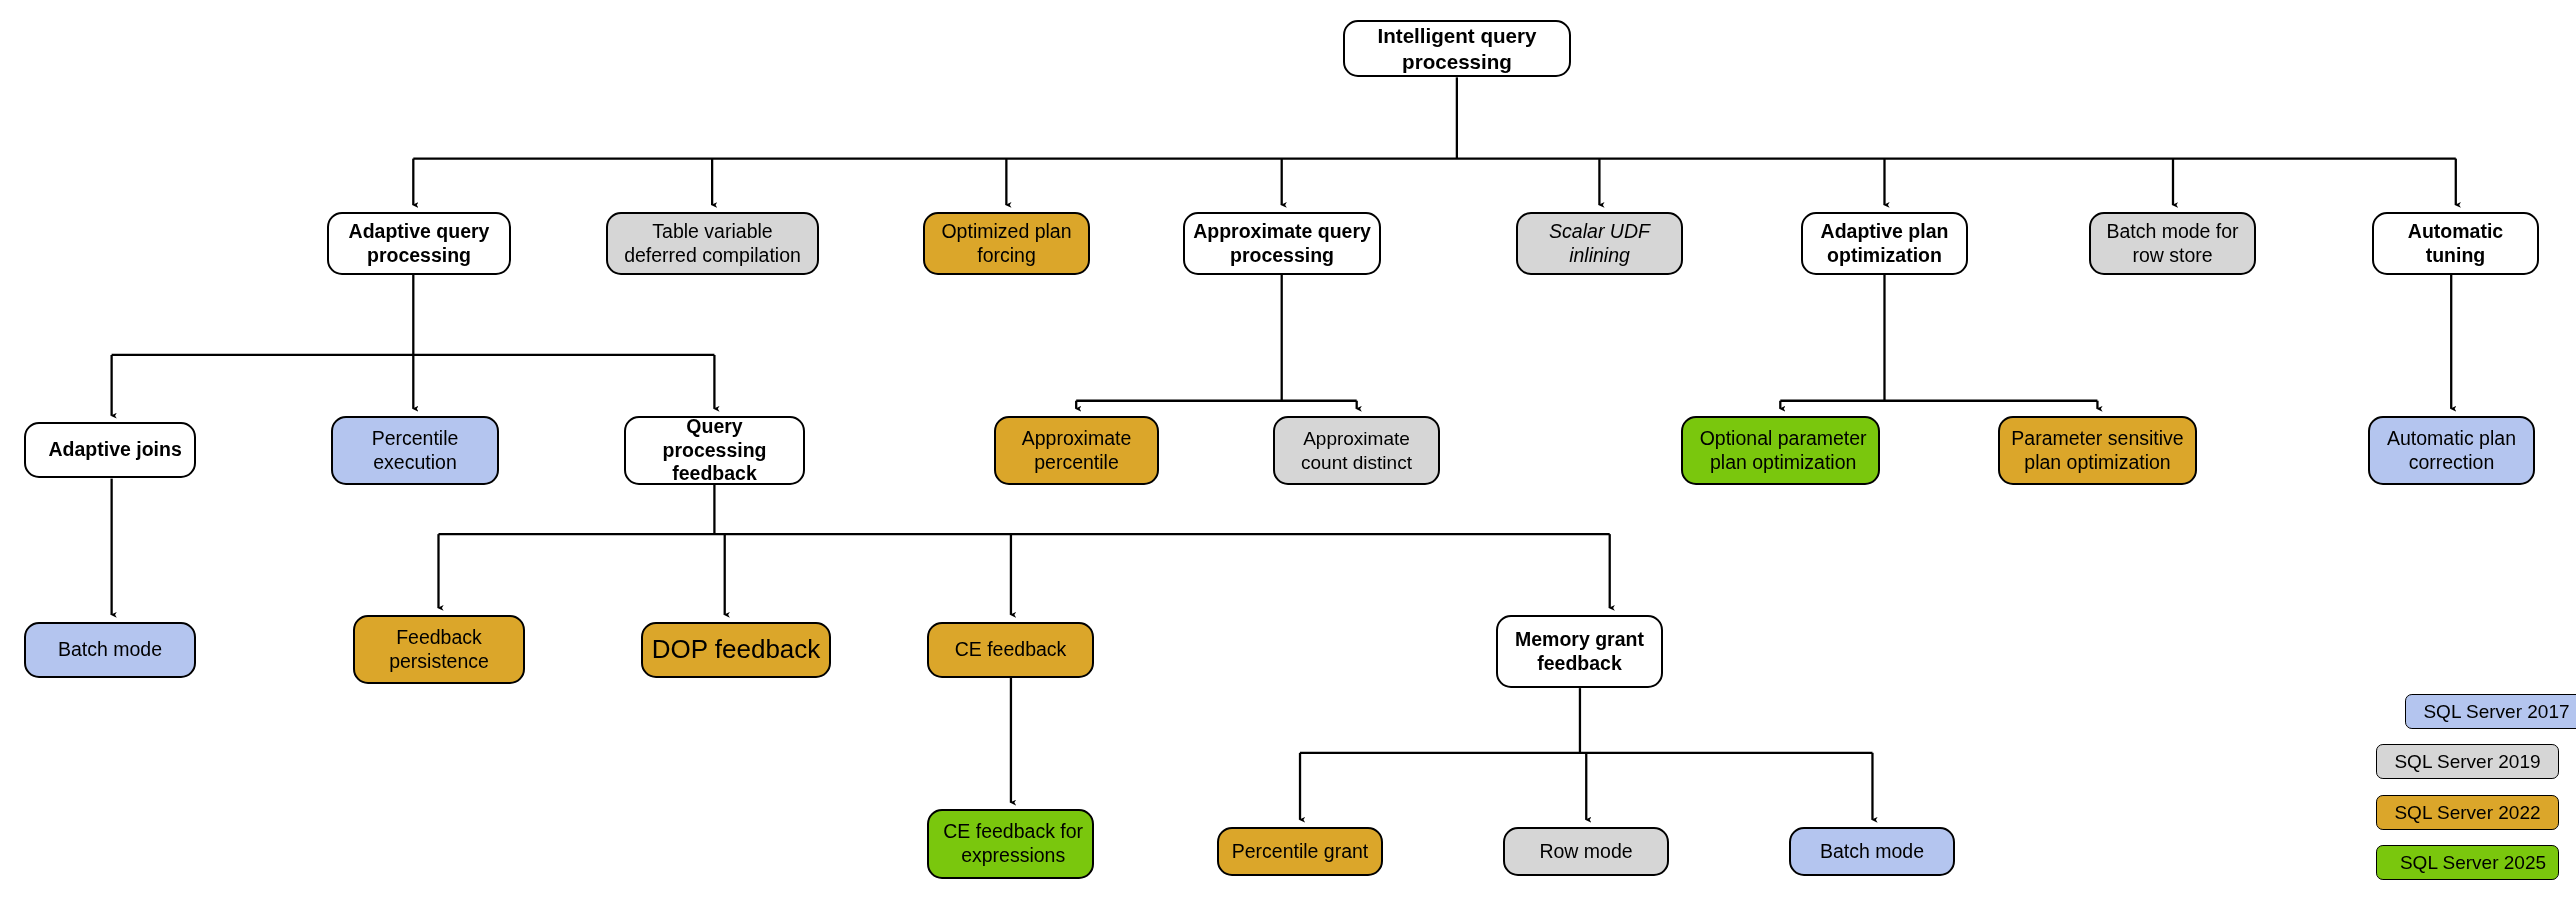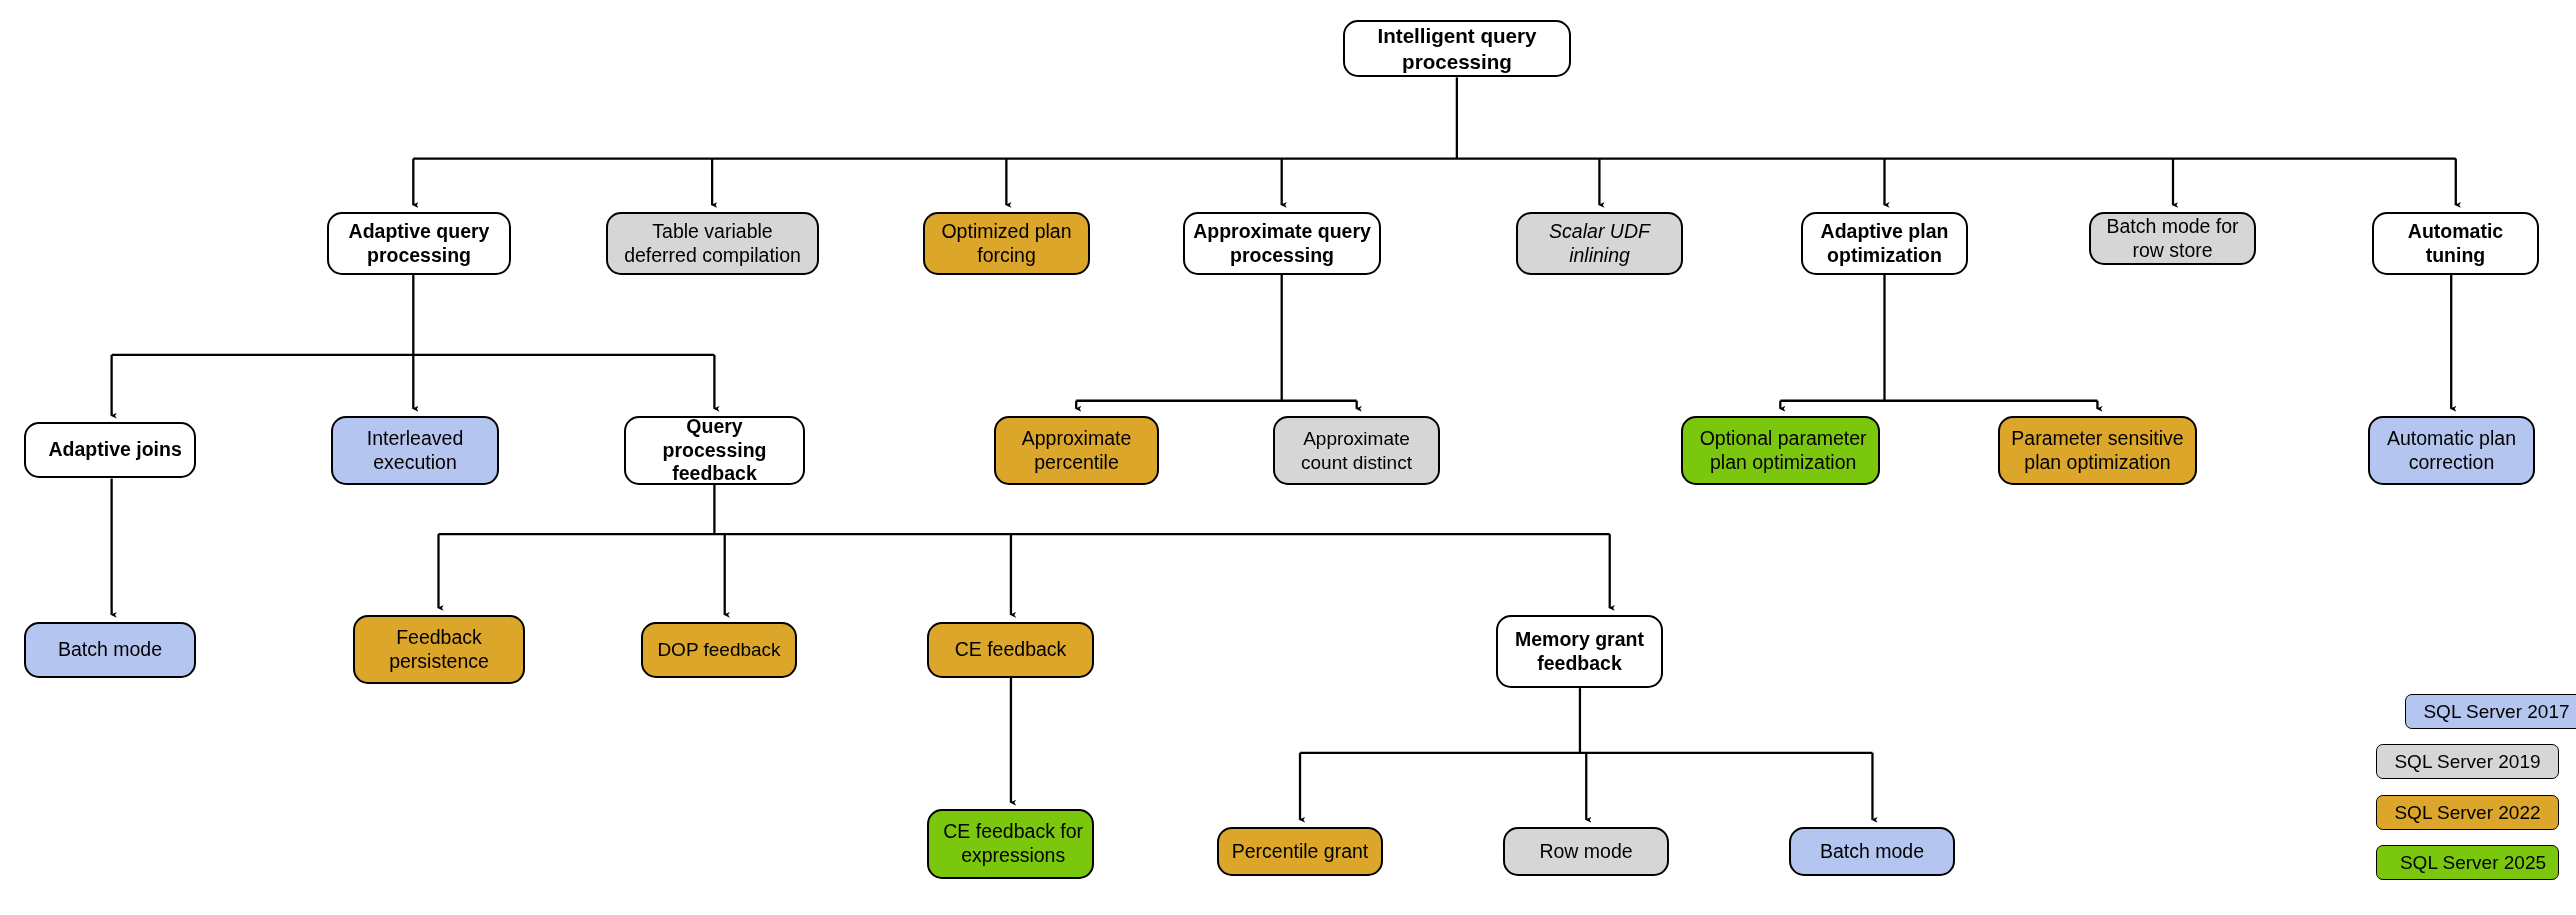--- a/index.html
+++ b/index.html
@@ -117,31 +117,31 @@
       </div>
       <div class="node fill-white bold" style="left: 1183px; top: 212px; width: 198px; height: 63px; font-size: 19.5px;">
         <span class="lbl">Approximate query processing</span>
       </div>
       <div class="node fill-gray" style="left: 1516px; top: 212px; width: 167px; height: 63px; font-size: 19.5px; font-style: italic;">
         <span class="lbl">Scalar UDF inlining</span>
       </div>
       <div class="node fill-white bold" style="left: 1801px; top: 212px; width: 167px; height: 63px; font-size: 19.5px;">
         <span class="lbl">Adaptive plan optimization</span>
       </div>
-      <div class="node fill-gray" style="left: 2089px; top: 212px; width: 167px; height: 53px; font-size: 19.5px;">
+      <div class="node fill-gray" style="left: 2089px; top: 212px; width: 167px; height: 63px; font-size: 19.5px;">
         <span class="lbl">Batch mode for row store</span>
       </div>
       <div class="node fill-white bold" style="left: 2372px; top: 212px; width: 167px; height: 63px; font-size: 19.5px;">
         <span class="lbl">Automatic tuning</span>
       </div>
       <div class="node fill-white bold" style="left: 24px; top: 422px; width: 172px; height: 56px; font-size: 19.5px; padding-left: 16px;">
         <span class="lbl">Adaptive joins</span>
       </div>
       <div class="node fill-blue" style="left: 331px; top: 416px; width: 168px; height: 69px; font-size: 19.5px;">
-        <span class="lbl">Interleaved execution</span>
+        <span class="lbl">Percentile execution</span>
       </div>
       <div class="node fill-white bold" style="left: 624px; top: 416px; width: 181px; height: 69px; font-size: 19.5px;">
         <span class="lbl">Query processing feedback</span>
       </div>
       <div class="node fill-gold" style="left: 994px; top: 416px; width: 165px; height: 69px; font-size: 19.5px;">
         <span class="lbl">Approximate percentile</span>
       </div>
       <div class="node fill-gray" style="left: 1273px; top: 416px; width: 167px; height: 69px; font-size: 19px; justify-content: flex-end;">
         <span class="lbl">Approximate count distinct</span>
       </div>
@@ -153,21 +153,21 @@
       </div>
       <div class="node fill-blue" style="left: 2368px; top: 416px; width: 167px; height: 69px; font-size: 19.5px;">
         <span class="lbl">Automatic plan correction</span>
       </div>
       <div class="node fill-blue" style="left: 24px; top: 622px; width: 172px; height: 56px; font-size: 19.5px;">
         <span class="lbl">Batch mode</span>
       </div>
       <div class="node fill-gold" style="left: 353px; top: 615px; width: 172px; height: 69px; font-size: 19.5px;">
         <span class="lbl">Feedback persistence</span>
       </div>
-      <div class="node fill-gold" style="left: 641px; top: 622px; width: 156px; height: 56px; font-size: 19px;">
+      <div class="node fill-gold" style="left: 641px; top: 622px; width: 190px; height: 56px; font-size: 26px;">
         <span class="lbl">DOP feedback</span>
       </div>
       <div class="node fill-gold" style="left: 927px; top: 622px; width: 167px; height: 56px; font-size: 19.5px;">
         <span class="lbl">CE feedback</span>
       </div>
       <div class="node fill-white bold" style="left: 1496px; top: 615px; width: 167px; height: 73px; font-size: 19.5px;">
         <span class="lbl">Memory grant feedback</span>
       </div>
       <div class="node fill-green" style="left: 927px; top: 809px; width: 167px; height: 70px; font-size: 19.5px;">
         <span class="lbl">CE feedback for expressions</span>

